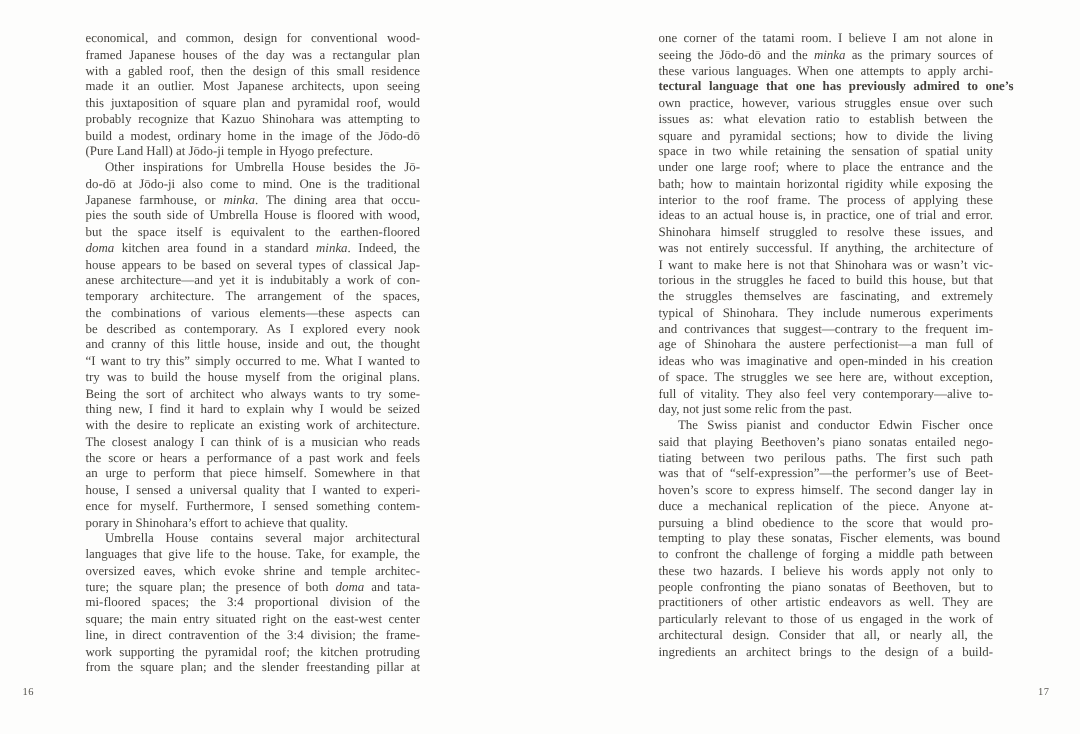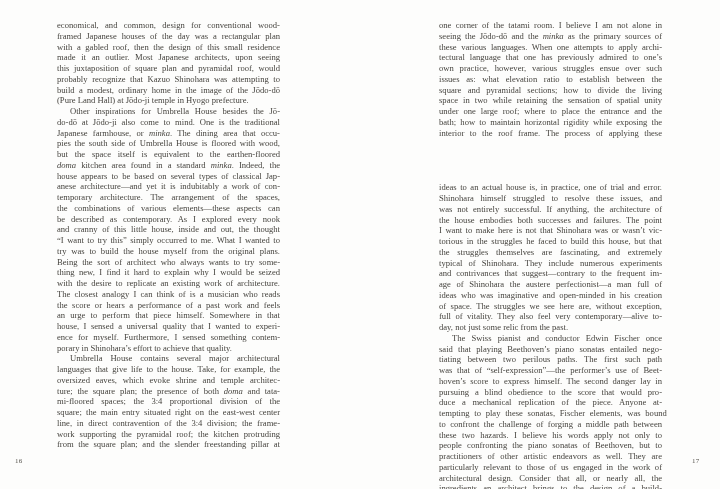--- a/index.html
+++ b/index.html
@@ -97,49 +97,48 @@
         <div class="line" style="word-spacing: 2.772px;"><span>work supporting the pyramidal roof; the kitchen protruding</span></div>
         <div class="line" style="word-spacing: 2.479px;"><span>from the square plan; and the slender freestanding pillar at</span></div>
       </div>
   </div>
 
   <div class="page page-right">
     <div class="column" id="col-right">
         <div class="line" style="word-spacing: 2.177px;"><span>one corner of the tatami room. I believe I am not alone in</span></div>
         <div class="line" style="word-spacing: 1.964px;"><span>seeing the Jōdo-dō and the <i>minka</i> as the primary sources of</span></div>
         <div class="line" style="word-spacing: 2.33px;"><span>these various languages. When one attempts to apply archi-</span></div>
-        <div class="line" style="word-spacing: 2.877px;"><span>tectural language that one has previously admired to one’s</span></div>
+        <div class="line" style="word-spacing: 2.877px; font-weight: bold;"><span>tectural language that one has previously admired to one’s</span></div>
         <div class="line" style="word-spacing: 3.643px;"><span>own practice, however, various struggles ensue over such</span></div>
         <div class="line" style="word-spacing: 4.486px;"><span>issues as: what elevation ratio to establish between the</span></div>
         <div class="line" style="word-spacing: 4.066px;"><span>square and pyramidal sections; how to divide the living</span></div>
         <div class="line" style="word-spacing: 2.847px;"><span>space in two while retaining the sensation of spatial unity</span></div>
         <div class="line" style="word-spacing: 2.75px;"><span>under one large roof; where to place the entrance and the</span></div>
         <div class="line" style="word-spacing: 2.037px;"><span>bath; how to maintain horizontal rigidity while exposing the</span></div>
         <div class="line" style="word-spacing: 3.424px;"><span>interior to the roof frame. The process of applying these</span></div>
-        <div class="line" style="word-spacing: 1.342px; margin-top: 44px;"><span>ideas to an actual house is, in practice, one of trial and error.</span></div>
+        <div class="line" style="word-spacing: 1.342px;"><span>ideas to an actual house is, in practice, one of trial and error.</span></div>
         <div class="line" style="word-spacing: 4.442px;"><span>Shinohara himself struggled to resolve these issues, and</span></div>
         <div class="line" style="word-spacing: 2.699px;"><span>was not entirely successful. If anything, the architecture of</span></div>
-        <div class="line" style="word-spacing: 2.865px;"><span>the house embodies both successes and failures. The point</span></div>
         <div class="line" style="word-spacing: 1.374px;"><span>I want to make here is not that Shinohara was or wasn’t vic-</span></div>
         <div class="line" style="word-spacing: 1.612px;"><span>torious in the struggles he faced to build this house, but that</span></div>
         <div class="line" style="word-spacing: 5.547px;"><span>the struggles themselves are fascinating, and extremely</span></div>
         <div class="line" style="word-spacing: 3.979px;"><span>typical of Shinohara. They include numerous experiments</span></div>
         <div class="line" style="word-spacing: 2.641px;"><span>and contrivances that suggest—contrary to the frequent im-</span></div>
         <div class="line" style="word-spacing: 3.475px;"><span>age of Shinohara the austere perfectionist—a man full of</span></div>
         <div class="line" style="word-spacing: 2.16px;"><span>ideas who was imaginative and open-minded in his creation</span></div>
         <div class="line" style="word-spacing: 2.311px;"><span>of space. The struggles we see here are, without exception,</span></div>
         <div class="line" style="word-spacing: 2.34px;"><span>full of vitality. They also feel very contemporary—alive to-</span></div>
         <div class="line para-end"><span>day, not just some relic from the past.</span></div>
         <div class="line indent" style="word-spacing: 3.984px;"><span>The Swiss pianist and conductor Edwin Fischer once</span></div>
         <div class="line" style="word-spacing: 3.116px;"><span>said that playing Beethoven’s piano sonatas entailed nego-</span></div>
         <div class="line" style="word-spacing: 4.594px;"><span>tiating between two perilous paths. The first such path</span></div>
         <div class="line" style="word-spacing: 2.596px;"><span>was that of “self-expression”—the performer’s use of Beet-</span></div>
         <div class="line" style="word-spacing: 2.309px;"><span>hoven’s score to express himself. The second danger lay in</span></div>
+        <div class="line" style="word-spacing: 4.521px;"><span>duce a mechanical replication of the piece. Anyone at-</span></div>
         <div class="line" style="word-spacing: 3.696px;"><span>pursuing a blind obedience to the score that would pro-</span></div>
-        <div class="line" style="word-spacing: 4.521px;"><span>duce a mechanical replication of the piece. Anyone at-</span></div>
         <div class="line" style="word-spacing: 2.576px;"><span>tempting to play these sonatas, Fischer elements, was bound</span></div>
         <div class="line" style="word-spacing: 2.337px;"><span>to confront the challenge of forging a middle path between</span></div>
         <div class="line" style="word-spacing: 3.183px;"><span>these two hazards. I believe his words apply not only to</span></div>
         <div class="line" style="word-spacing: 3.023px;"><span>people confronting the piano sonatas of Beethoven, but to</span></div>
         <div class="line" style="word-spacing: 3.465px;"><span>practitioners of other artistic endeavors as well. They are</span></div>
         <div class="line" style="word-spacing: 2.397px;"><span>particularly relevant to those of us engaged in the work of</span></div>
         <div class="line" style="word-spacing: 4.219px;"><span>architectural design. Consider that all, or nearly all, the</span></div>
         <div class="line" style="word-spacing: 3.908px;"><span>ingredients an architect brings to the design of a build-</span></div>
       </div>
   </div>

